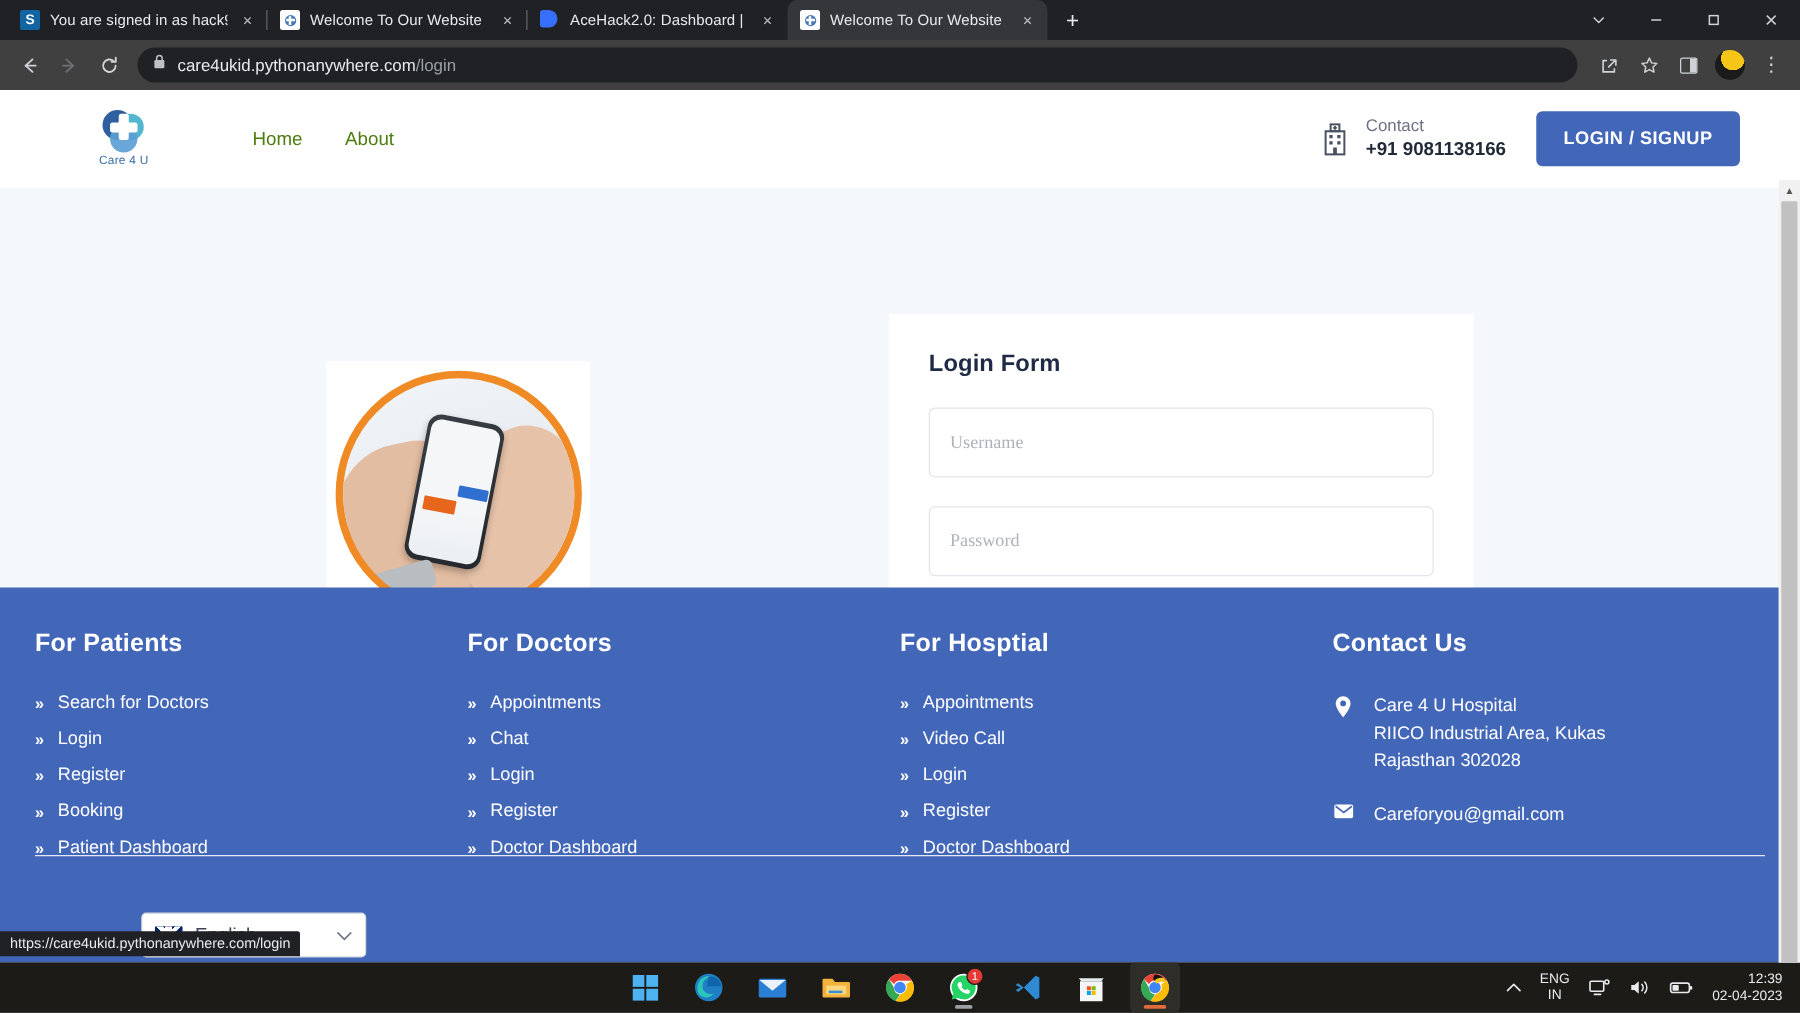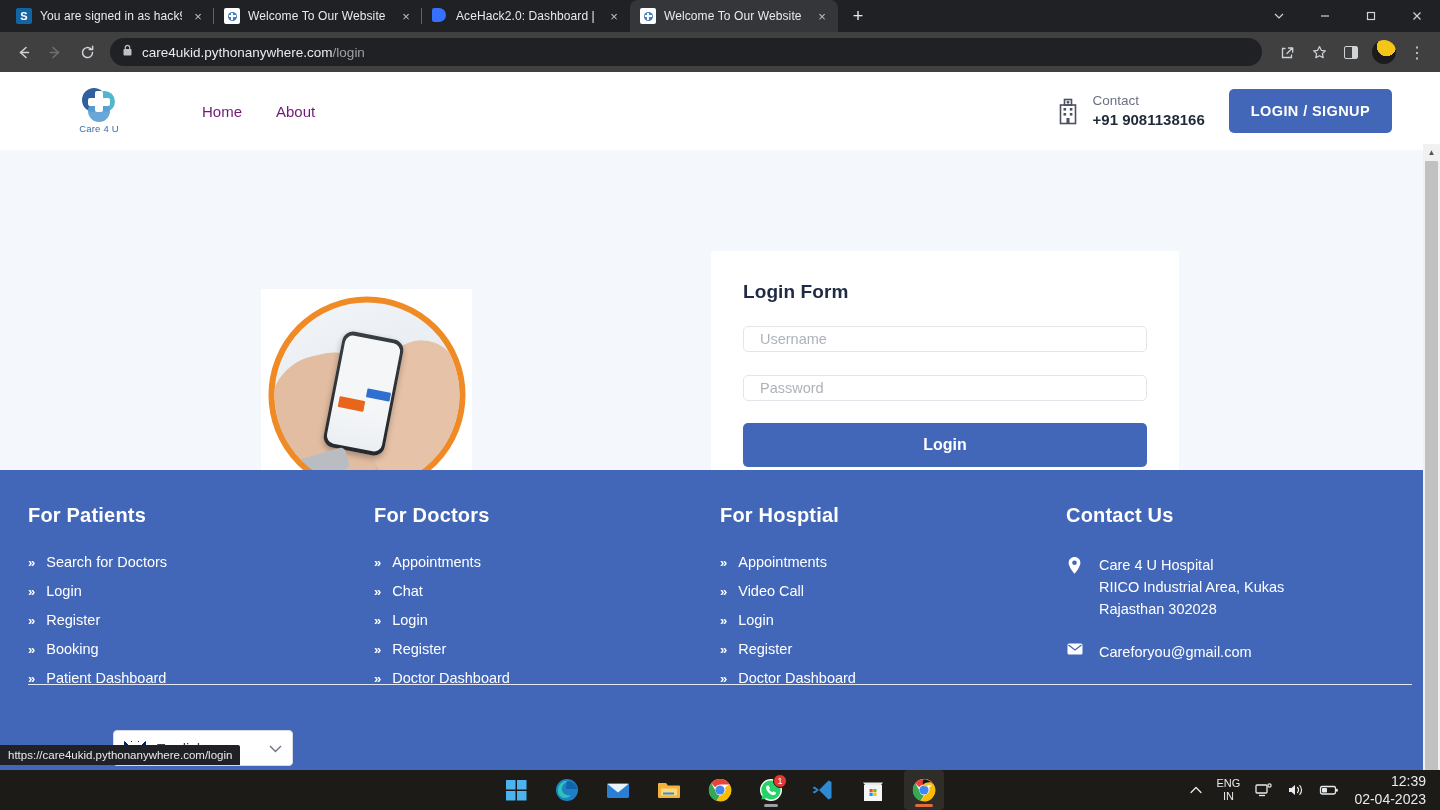--- a/index.html
+++ b/index.html
@@ -96,21 +96,21 @@
   .logo-wrap { display: flex; flex-direction: column; align-items: center; width: 78px; }
   .logo-mark { width: 38px; height: 34px; position: relative; }
   .logo-mark .c1 { position: absolute; left: 2px;  top: 0;   width: 24px; height: 24px; border-radius: 50%; background: #2f5f9e; }
   .logo-mark .c2 { position: absolute; left: 14px; top: 3px; width: 21px; height: 21px; border-radius: 50%; background: #52b6cf; }
   .logo-mark .c3 { position: absolute; left: 8px;  top: 12px;width: 22px; height: 22px; border-radius: 50%; background: #5b9fd4; opacity: .92; }
   .logo-mark .cross-v { position: absolute; left: 15px; top: 3px;  width: 8px;  height: 21px; background: #fff; border-radius: 2px; }
   .logo-mark .cross-h { position: absolute; left: 8px;  top: 10px; width: 22px; height: 8px;  background: #fff; border-radius: 2px; }
   .logo-text { font-size: 9.5px; color: #3a6ea8; margin-top: 1px; letter-spacing: .2px; }
 
   .nav { display: flex; align-items: center; gap: 34px; margin-left: 64px; }
-  .nav a { color: #701a75; font-size: 15px; text-decoration: none; }
+  .nav a { color: #4d7c0f; font-size: 15px; text-decoration: none; }
 
   .header-right { margin-left: auto; display: flex; align-items: center; gap: 24px; }
   .contact-box { display: flex; align-items: center; gap: 13px; }
   .hosp-icon { width: 24px; height: 28px; position: relative; flex: none; }
   .contact-lines { line-height: 1.35; }
   .contact-label { font-size: 13.5px; color: #6b7280; }
   .contact-phone { font-size: 15px; color: #1f2937; font-weight: bold; }
   .login-btn {
     background: #4266b8; color: #ffffff; font-size: 14.5px; font-weight: bold;
     letter-spacing: .4px; padding: 14px 22px; border-radius: 5px; border: none;
@@ -165,23 +165,23 @@
     background: #b9bcc0; border-radius: 5px; transform: rotate(-16deg);
   }
 
   .login-card {
     position: absolute; left: 711px; top: 101px; width: 468px; height: 299px;
     background: #ffffff;
     padding: 30px 32px;
   }
   .card-title { font-size: 19px; color: #1f2a44; font-weight: bold; letter-spacing: .1px; }
   .field {
-    width: 100%; height: 26px; margin-top: 23px; border: 1px solid #e2e5ea;
+    width: 100%; height: 56px; margin-top: 23px; border: 1px solid #e2e5ea;
     border-radius: 5px; padding: 0 16px; font-size: 14.5px; color: #212529;
-    font-family: Liberation Sans, sans-serif; background: #fff; outline: none;
+    font-family: Liberation Serif, serif; background: #fff; outline: none;
   }
   .field::placeholder { color: #adb3bb; }
   .submit {
     width: 100%; height: 44px; margin-top: 22px; background: #4266b8; color: #fff;
     border: none; border-radius: 5px; font-size: 16px; font-weight: bold;
     font-family: "Liberation Sans", sans-serif;
   }
   .card-foot {
     margin-top: 19px; text-align: center; font-size: 13.5px; color: #394150;
   }
@@ -271,21 +271,21 @@
   .tb-badge {
     position: absolute; right: 4px; top: 4px; min-width: 14px; height: 14px;
     background: #e53935; color: #fff; font-size: 9px; border-radius: 7px;
     display: flex; align-items: center; justify-content: center; padding: 0 3px;
     border: 1.5px solid #1c1b17;
   }
   .tray { position: absolute; right: 0; display: flex; align-items: center; gap: 0; height: 40px; }
   .tray-btn { height: 40px; display: flex; align-items: center; justify-content: center;
               color: #e8eaed; padding: 0 7px; }
   .tray-lang { font-size: 11px; line-height: 1.15; text-align: center; color: #e8eaed; padding: 0 8px; }
-  .tray-clock { font-size: 14px; line-height: 1.3; text-align: right; color: #e8eaed; padding: 0 14px 0 8px; }
+  .tray-clock { font-size: 11px; line-height: 1.3; text-align: right; color: #e8eaed; padding: 0 14px 0 8px; }
 </style>
 </head>
 <body>
 
 <div class="browser">
 
   <div class="tabstrip">
 
     <div class="tab">
       <span class="favicon fav-s">S</span>

